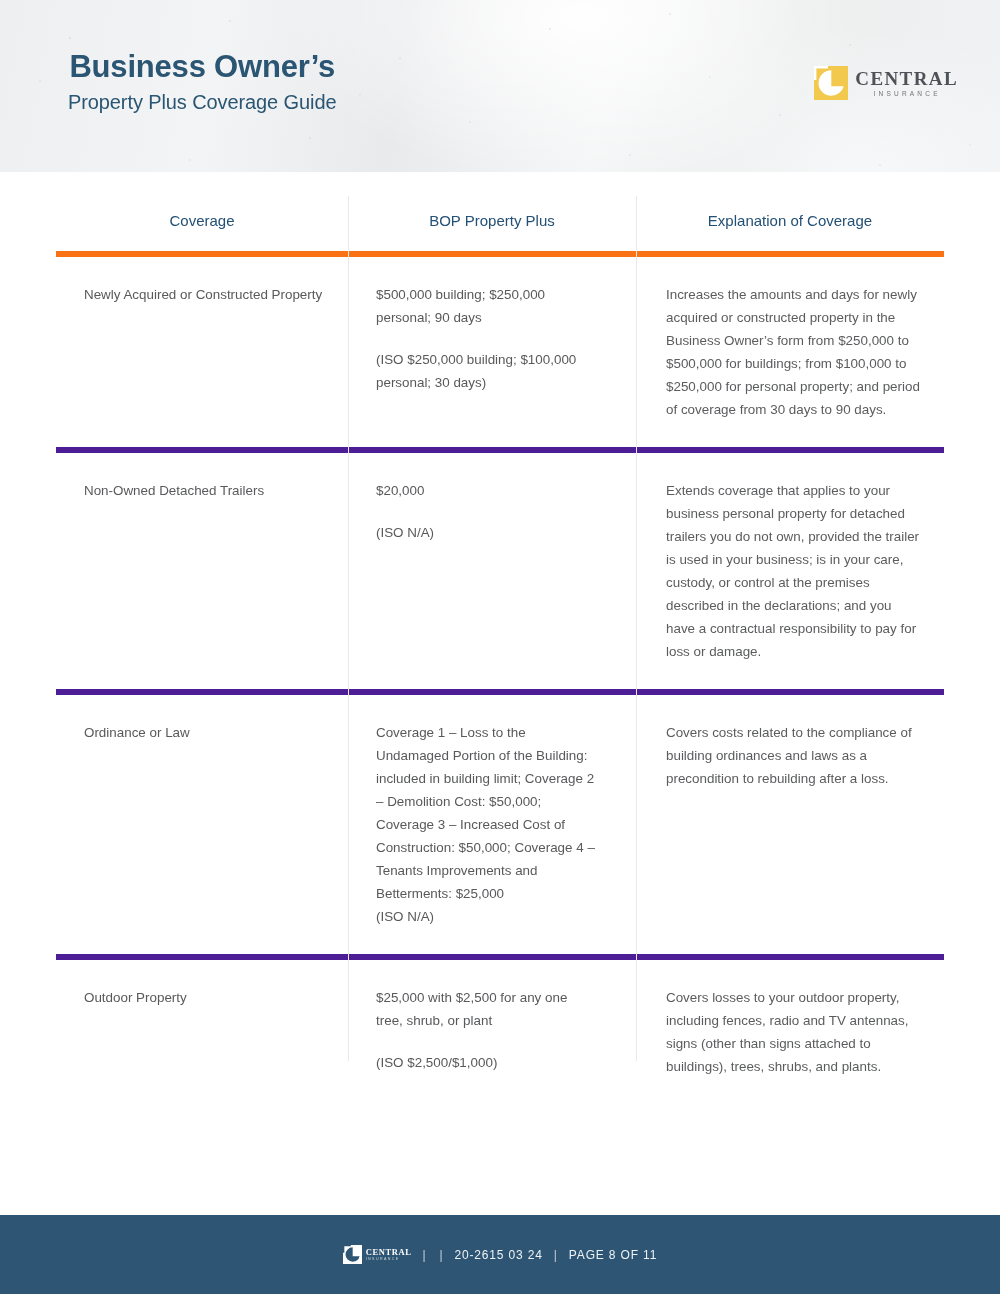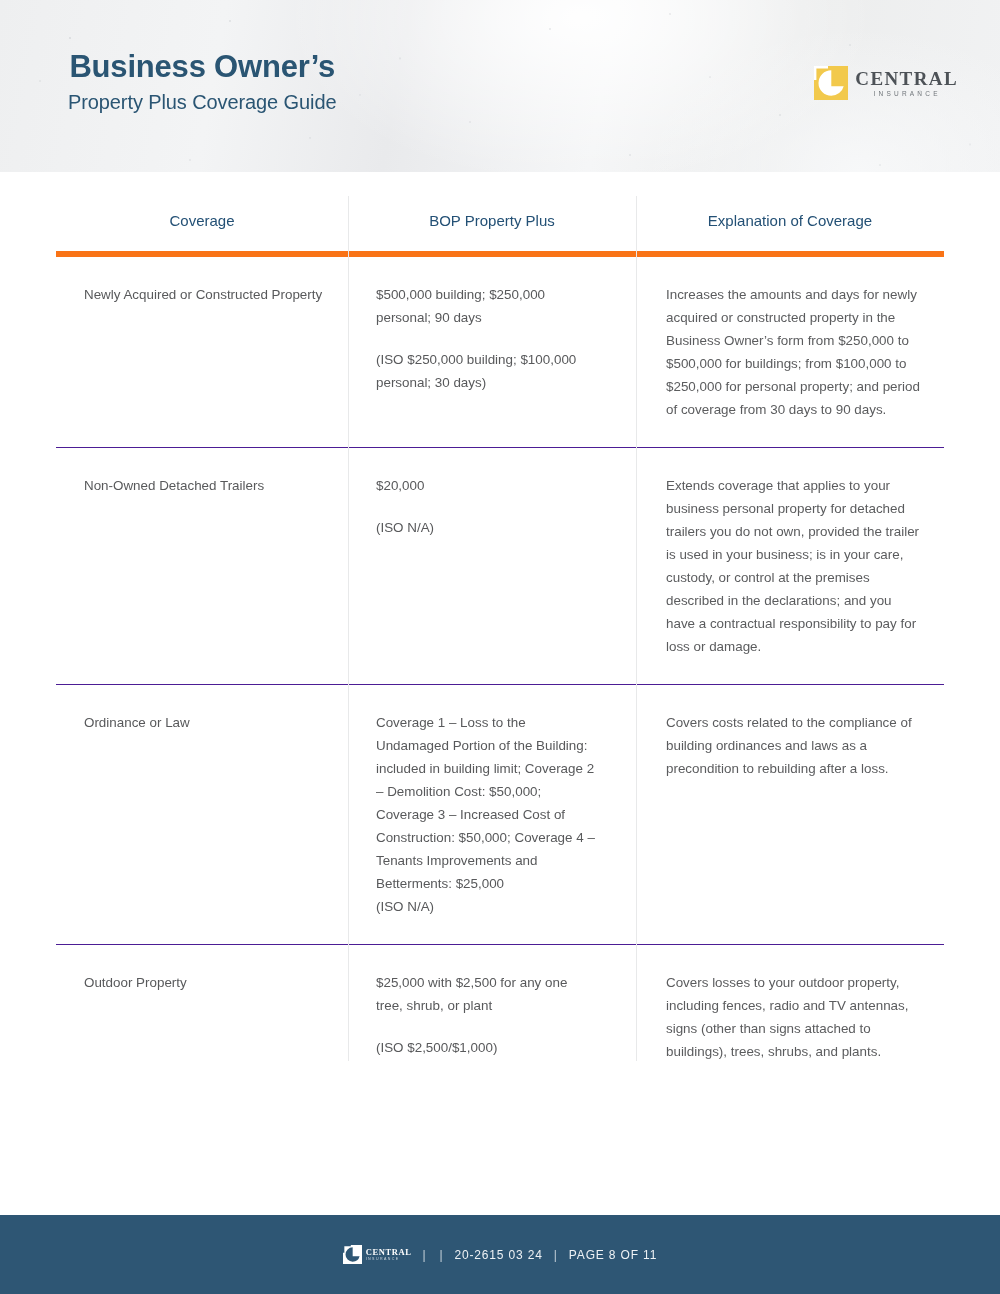--- a/index.html
+++ b/index.html
@@ -122,21 +122,21 @@
     padding: 16px 10px 22px 10px;
     border-bottom: 6px solid #f97316;
     vertical-align: middle;
   }
   .ctable td {
     font-size: 13.4px;
     color: #58595b;
     line-height: 23px;
     vertical-align: top;
     padding: 26px 30px 26px 28px;
-    border-bottom: 1px solid #4c1d95;
+    border-bottom: 6px solid #4c1d95;
   }
   .ctable tbody tr:last-child td { border-bottom: none; }
   .ctable td.col-coverage { padding-left: 28px; padding-right: 18px; }
   .ctable td.col-bop { padding-left: 28px; padding-right: 24px; }
   .ctable td.col-expl { padding-left: 30px; padding-right: 20px; }
   .ctable td.col-expl { color: #5b5c5e; }
   .cellpara { margin: 0 16px 19px 0; }
   .cellpara:last-child { margin-bottom: 0; }
   .cellpara.tight { margin-bottom: 0; }
 

